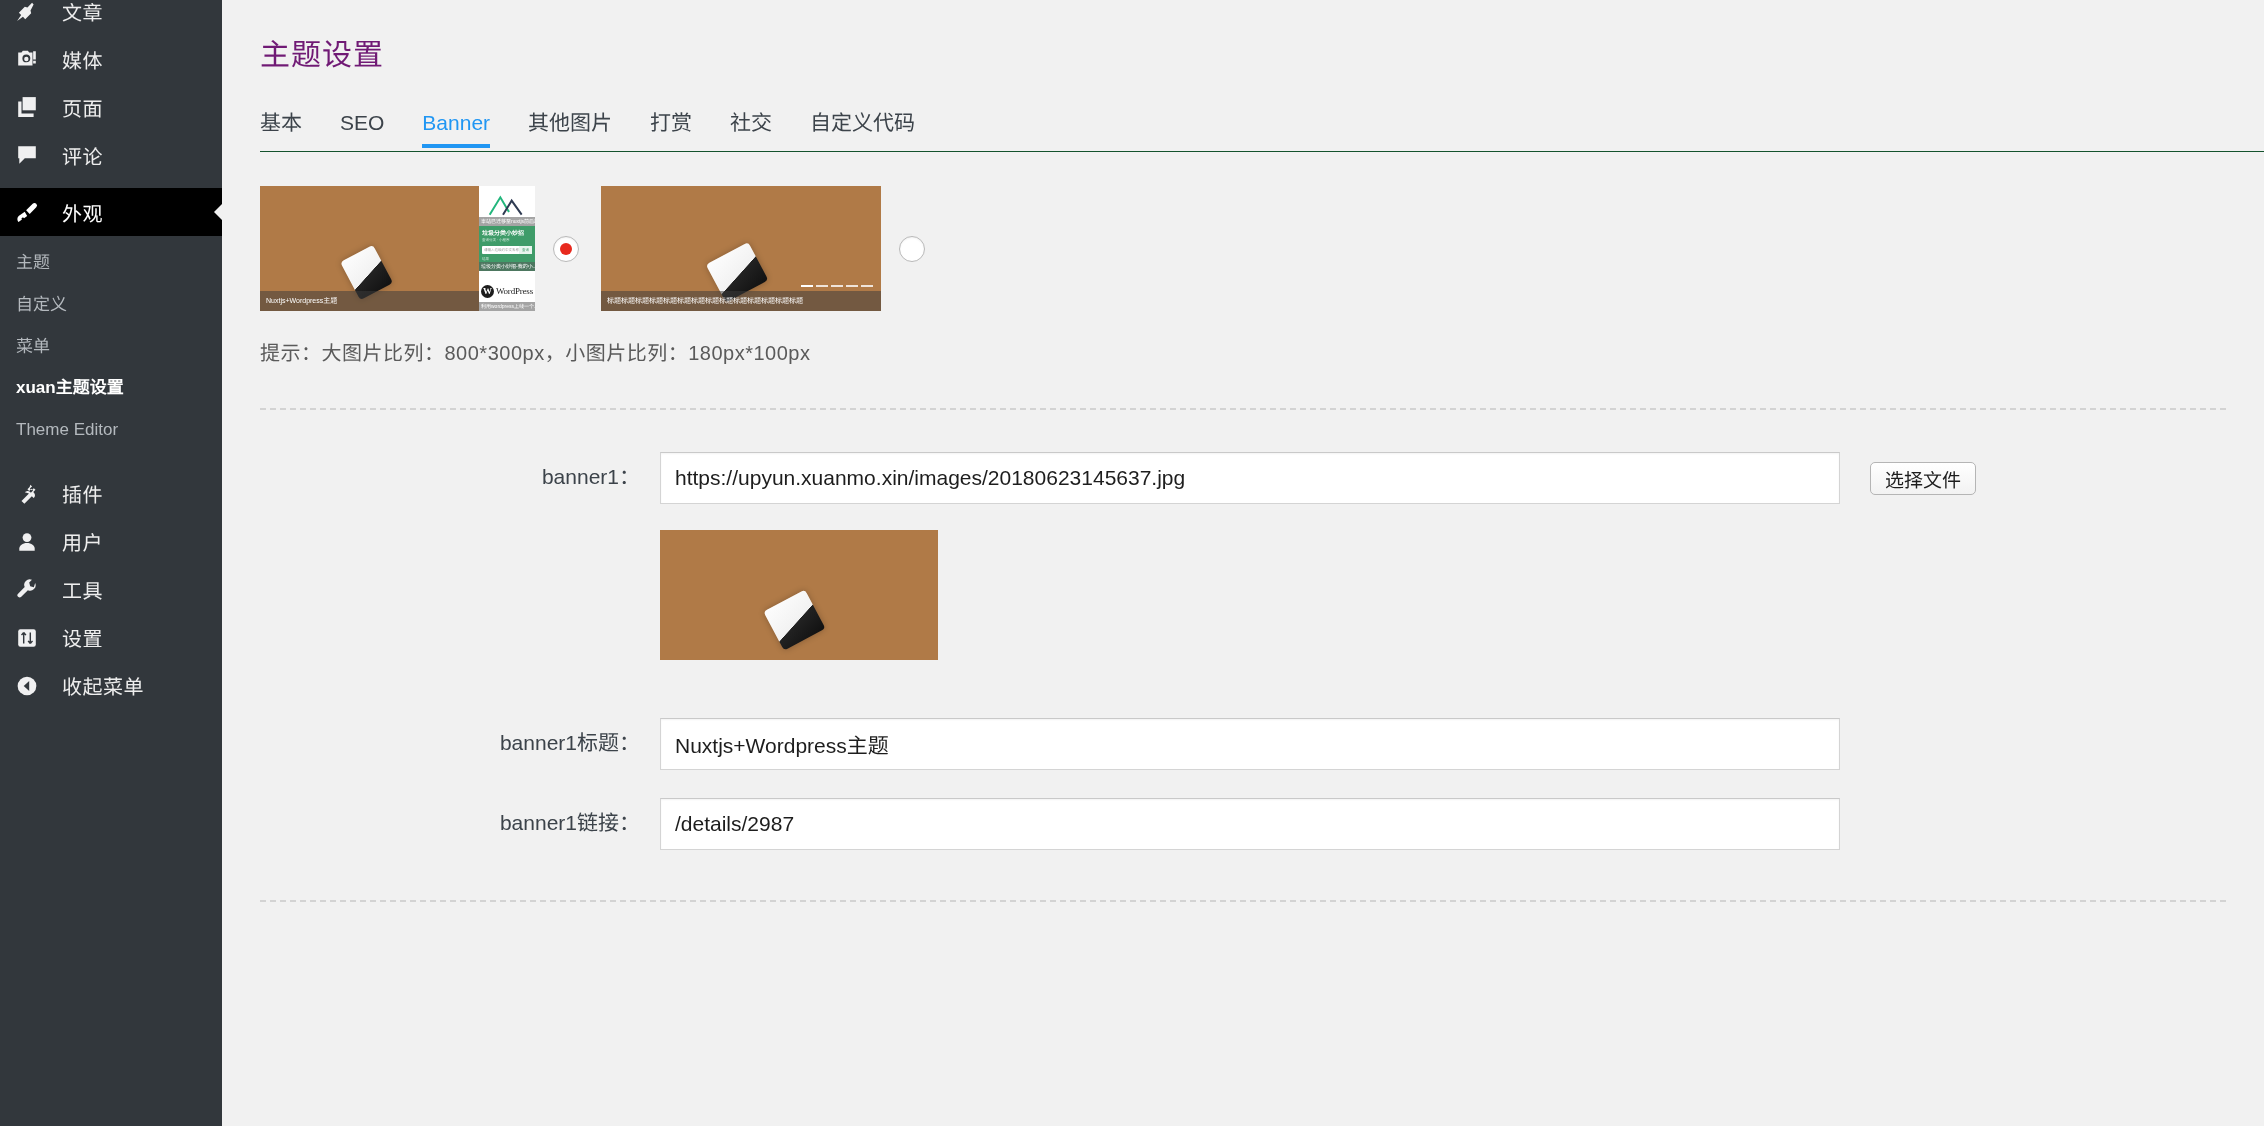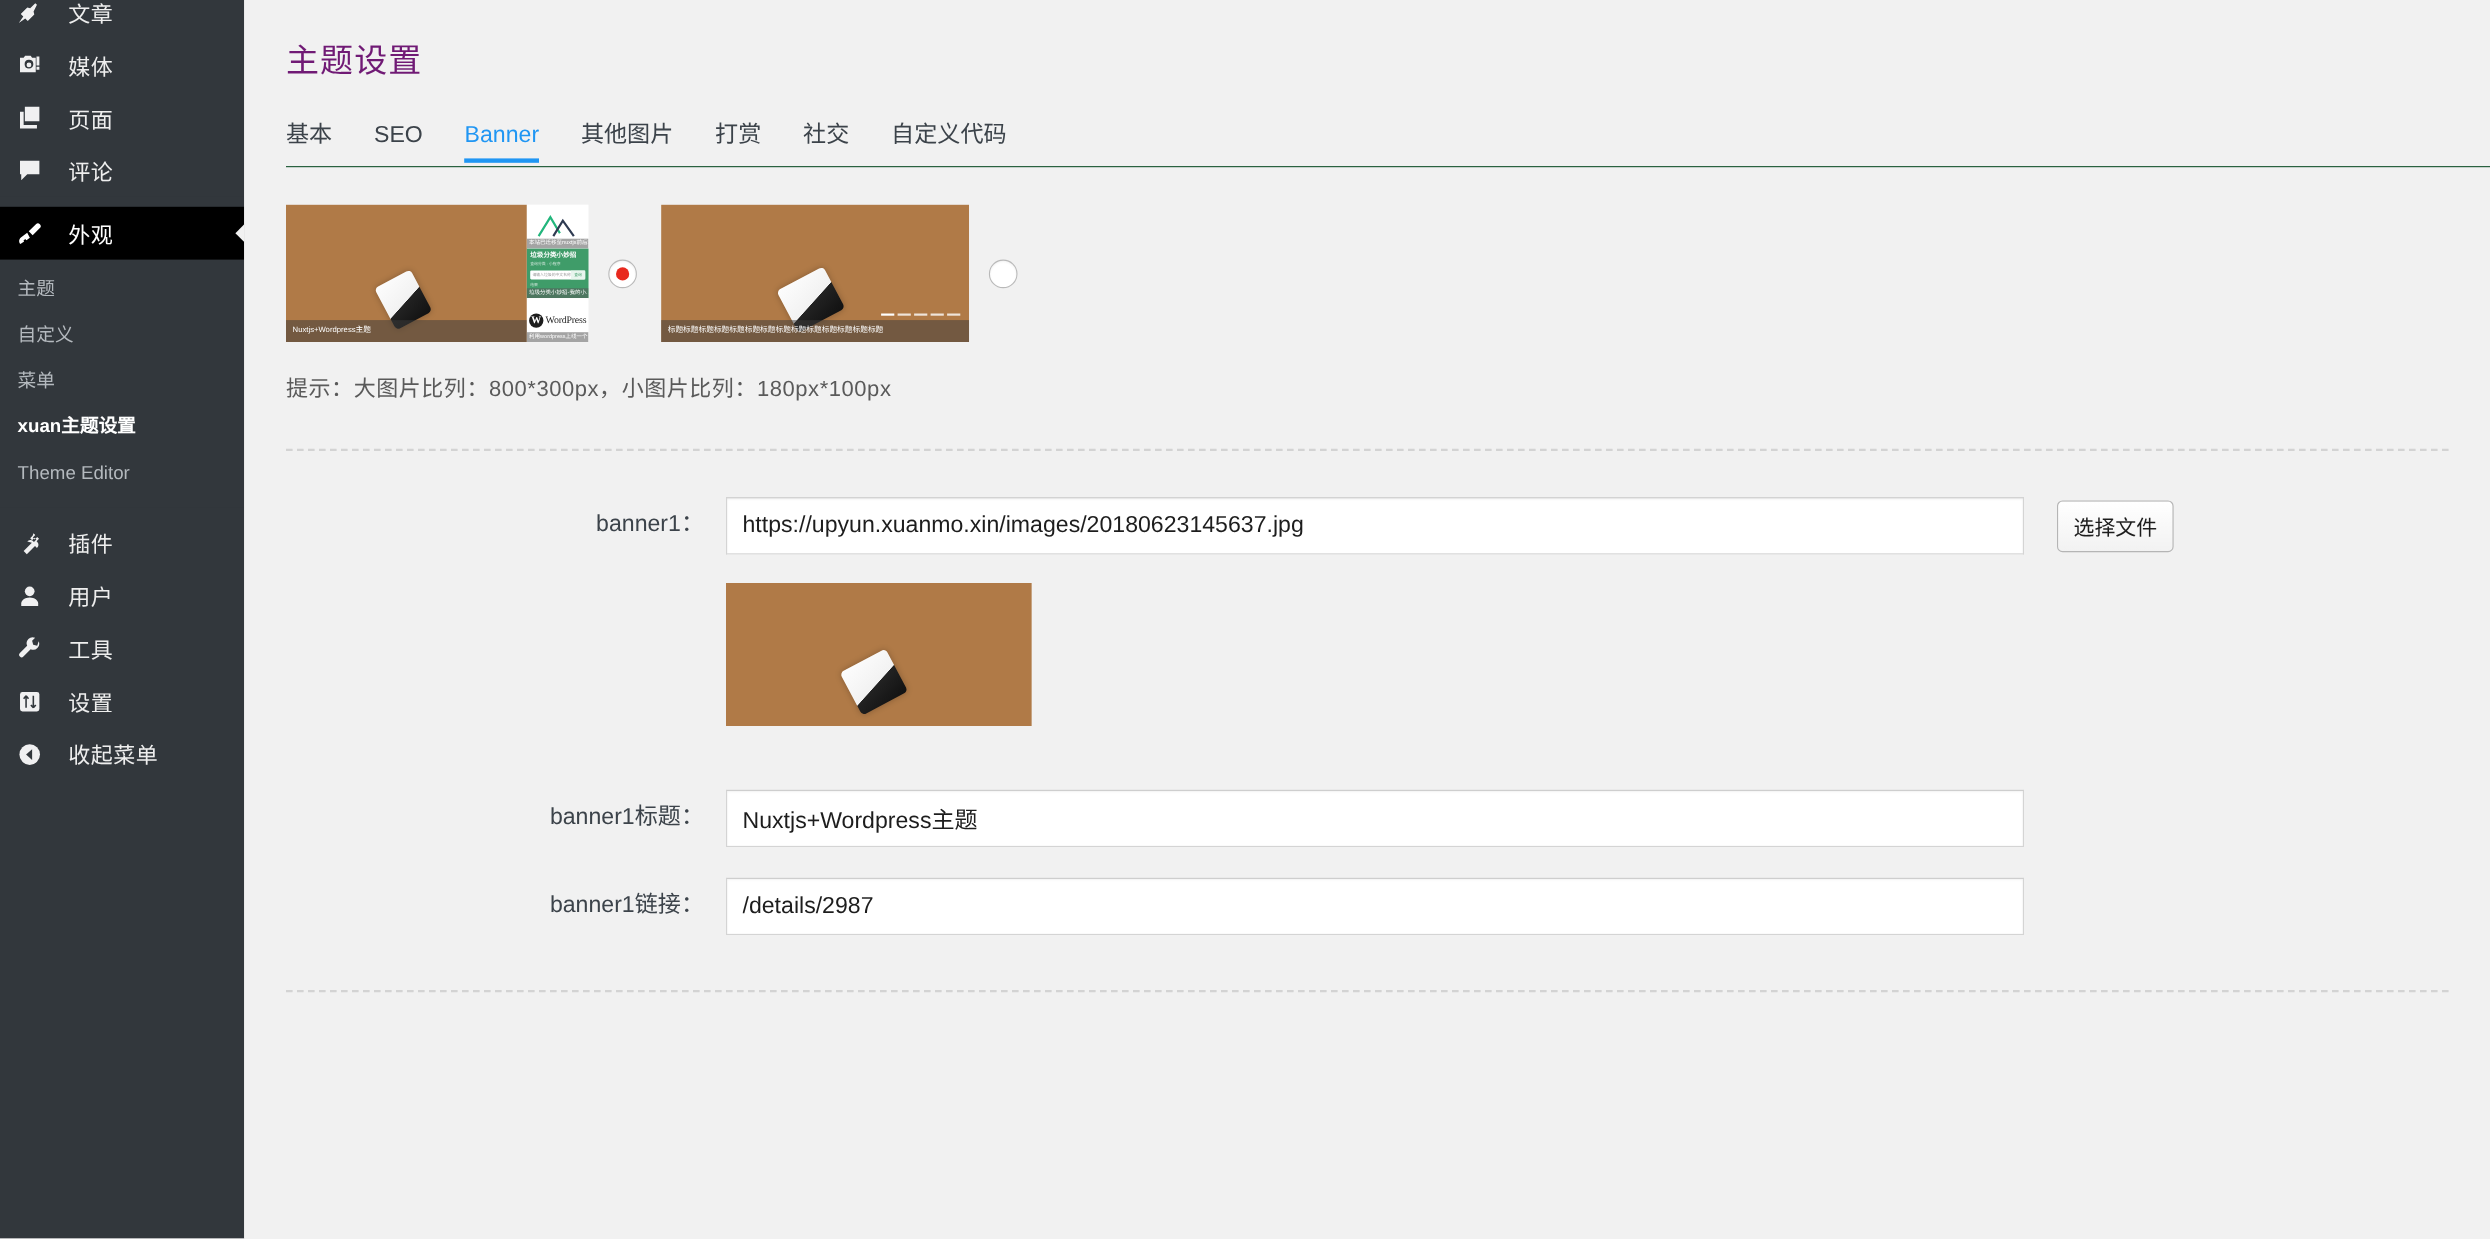--- a/index.html
+++ b/index.html
@@ -261,21 +261,21 @@
     font-size: 21px;
     color: #1d1d1d;
     padding: 0 14px;
     font-family: "Liberation Sans", "DejaVu Sans", sans-serif;
     box-shadow: inset 0 1px 2px rgba(0,0,0,.05);
     outline: none;
     display: block;
   }
   .btn-file {
     margin-left: 30px;
-    height: 47px;
+    height: 33px;
     padding: 0 14px;
     font-size: 19px;
     color: #1d1d1d;
     background: linear-gradient(#fff,#f2f2f2);
     border: 1px solid #b5b5b5;
     border-radius: 5px;
     cursor: pointer;
     font-family: "Liberation Sans", "DejaVu Sans", sans-serif;
     white-space: nowrap;
   }

